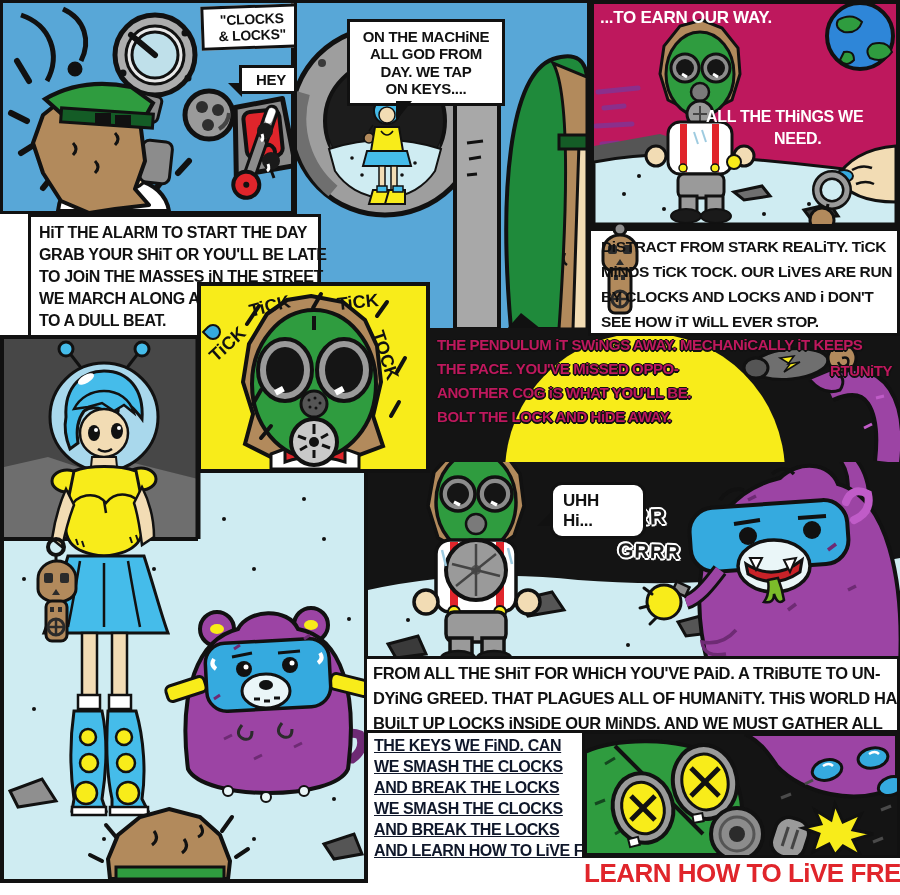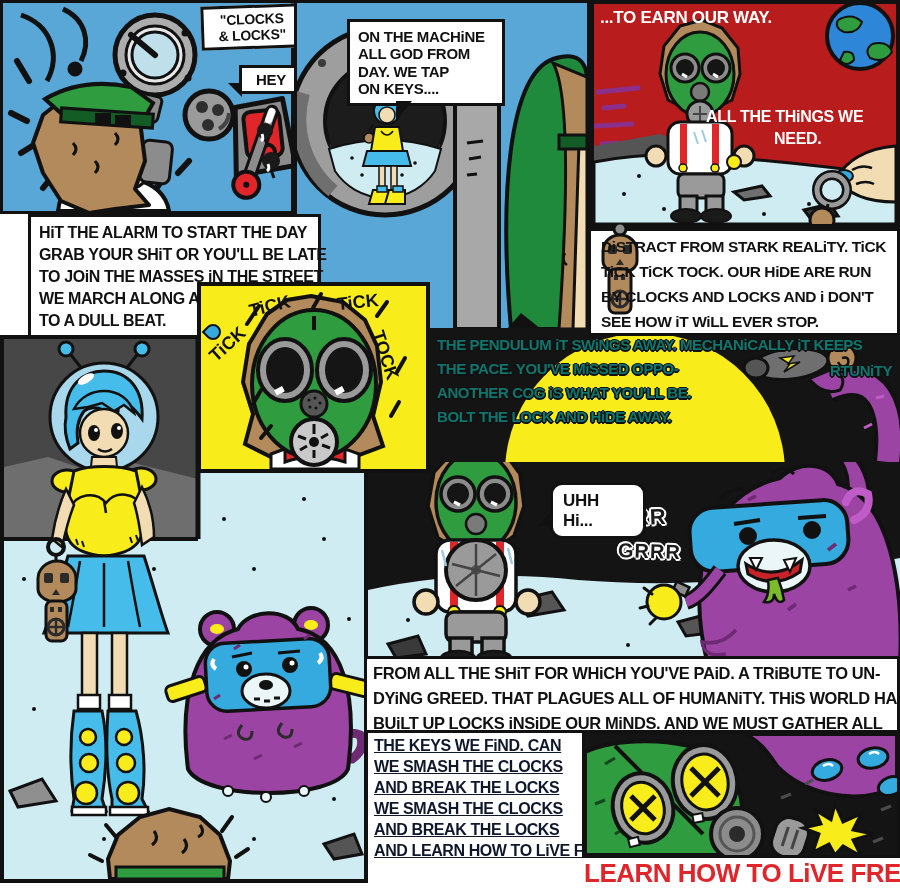--- a/index.html
+++ b/index.html
@@ -6,21 +6,21 @@
   #page{position:relative;width:900px;height:895px;background:#fff;overflow:hidden;
         font-family:"Liberation Sans",sans-serif;font-weight:700;}
   .abs{position:absolute;}
   .panel{position:absolute;box-sizing:border-box;}
   .txtblock{position:absolute;box-sizing:border-box;background:#fff;border:3px solid #111;color:#111;}
   .vline{white-space:nowrap;letter-spacing:-0.4px;}
   .bubble{position:absolute;background:#fff;border:3px solid #111;color:#111;text-align:center;
           padding:3px 6px;line-height:1.15;z-index:9;}
   .bline{white-space:nowrap;letter-spacing:-0.3px;}
   .cap{position:absolute;color:#fff;letter-spacing:-0.3px;white-space:nowrap;z-index:8;}
-  .bandline{position:absolute;color:#0f766e;letter-spacing:-0.4px;white-space:nowrap;z-index:6;
+  .bandline{position:absolute;color:#be185d;letter-spacing:-0.4px;white-space:nowrap;z-index:6;
             text-shadow:-1.5px 0 #111,1.5px 0 #111,0 -1.5px #111,0 1.5px #111,1px 1px #111,-1px 1px #111;}
   .growl{position:absolute;color:#1c1c1c;letter-spacing:1px;white-space:nowrap;z-index:6;
          text-shadow:-2px 0 #fff,2px 0 #fff,0 -2px #fff,0 2px #fff,1.5px 1.5px #fff,-1.5px -1.5px #fff;}
   .tick{position:absolute;color:#111;font-size:18px;letter-spacing:0;z-index:7;}
   svg{display:block;}
 </style>
 </head>
 <body>
 
 <div id="page">
@@ -162,30 +162,30 @@
 
       <g>
         <path d="M214,326 C202,190 212,72 256,56 C280,48 290,58 290,78 L290,326 Z" fill="#1F8A3B" stroke="#111" stroke-width="4"></path>
         <path d="M256,60 C274,92 270,210 262,326 L290,326 L290,74 Z" fill="#B28A5C" stroke="#111" stroke-width="3"></path>
         <path d="M282,140 L290,146 L290,326 L276,326 Z" fill="#F2DCB4" stroke="#111" stroke-width="3"></path>
         <rect x="262" y="132" width="28" height="14" fill="#145C26" stroke="#111" stroke-width="3"></rect>
         <path d="M224,310 L244,326 L210,326 Z" fill="#111"></path>
         <path d="M268,250 q-4,8 2,12" stroke="#111" stroke-width="2.5" fill="none"></path>
       </g>
     </svg>
-    <div class="bubble" style="left:50px;top:16px;width:136px;font-size:15px;text-align:left;padding:6px 8px;">
+    <div class="bubble" style="left:50px;top:16px;width:136px;font-size:15px;text-align:center;padding:6px 8px;">
       <div class="bline">ON THE MACHiNE</div>
       <div class="bline">ALL GOD FROM</div>
       <div class="bline">DAY. WE TAP</div>
       <div class="bline">ON KEYS....</div>
       <div style="position:absolute;left:46px;bottom:-18px;width:0;height:0;border-top:20px solid #111;border-right:16px solid transparent;"></div>
     </div>
   </div>
 
-  <div class="panel" style="left:590px;top:0;width:310px;height:228px;background:#b91c1c;border:4px solid #111;z-index:2;">
+  <div class="panel" style="left:590px;top:0;width:310px;height:228px;background:#be185d;border:4px solid #111;z-index:2;">
     <svg width="302" height="220" viewBox="0 0 302 220">
       <g stroke="#8B2F8B" stroke-width="5" stroke-linecap="round">
         <line x1="4" y1="88" x2="44" y2="84"></line>
           <line x1="10" y1="104" x2="30" y2="102"></line>
         <line x1="2" y1="122" x2="38" y2="120"></line>
           <line x1="8" y1="140" x2="24" y2="139"></line>
         <line x1="2" y1="160" x2="30" y2="158"></line>
           <line x1="10" y1="178" x2="22" y2="177"></line>
       </g>
       <g>
@@ -261,21 +261,21 @@
       <polygon points="27,36 23,42 31,42" fill="#2B2B2B"></polygon>
       <rect x="16" y="46" width="22" height="44" rx="6" fill="#B28A5C" stroke="#111" stroke-width="3"></rect>
       <rect x="21" y="52" width="4" height="5" fill="#2B2B2B"></rect>
         <rect x="28" y="52" width="4" height="5" fill="#2B2B2B"></rect>
       <circle cx="27" cy="76" r="8" fill="none" stroke="#2B2B2B" stroke-width="3"></circle>
       <line x1="27" y1="68" x2="27" y2="84" stroke="#2B2B2B" stroke-width="2.5"></line>
       <line x1="19" y1="76" x2="35" y2="76" stroke="#2B2B2B" stroke-width="2.5"></line>
     </svg>
     <div style="position:relative;z-index:2;">
       <div class="vline">DiSTRACT FROM STARK REALiTY. TiCK</div>
-      <div class="vline">TiCK TiCK TOCK. OUR  HiDE ARE RUN</div>
+      <div class="vline">MiNDS TiCK TOCK. OUR  LiVES ARE RUN</div>
       <div class="vline">BY CLOCKS AND LOCKS AND i DON'T</div>
       <div class="vline">SEE HOW iT WiLL EVER STOP.</div>
     </div>
   </div>
 
   <div class="panel" style="left:0;top:335px;width:368px;height:548px;background:#CFECF2;border:4px solid #111;z-index:1;">
     <svg width="360" height="540" viewBox="0 0 360 540">
       <rect x="0" y="0" width="194" height="200" fill="#474747"></rect>
       <path d="M0,128 L44,118 L86,132 L130,124 L194,140 L194,200 L0,200 Z" fill="#6E6E6E"></path>
       <line x1="194" y1="0" x2="194" y2="200" stroke="#111" stroke-width="5"></line>

